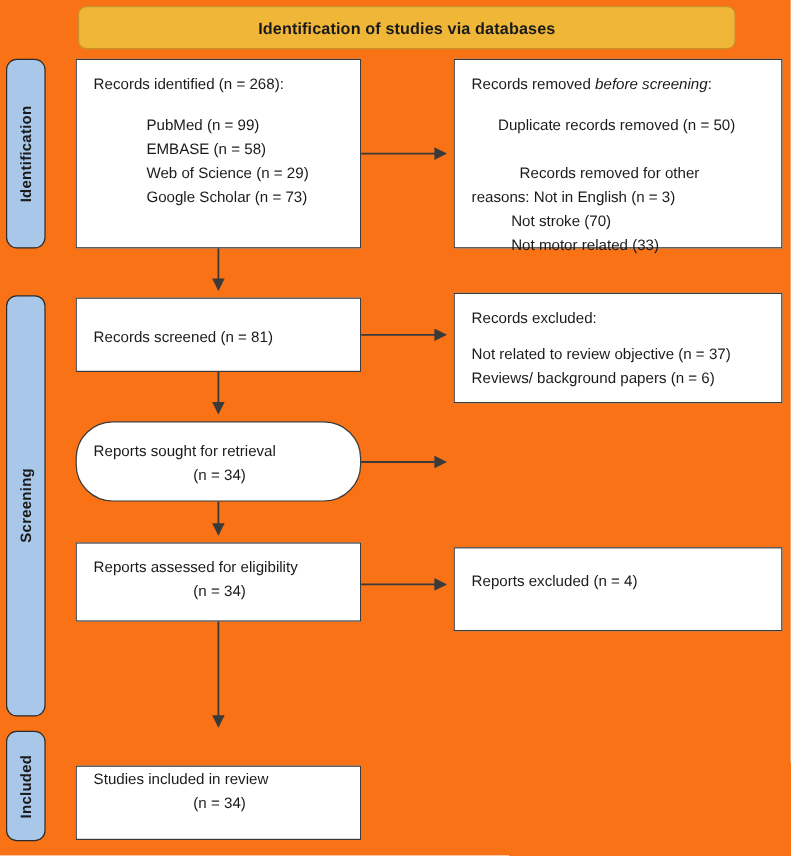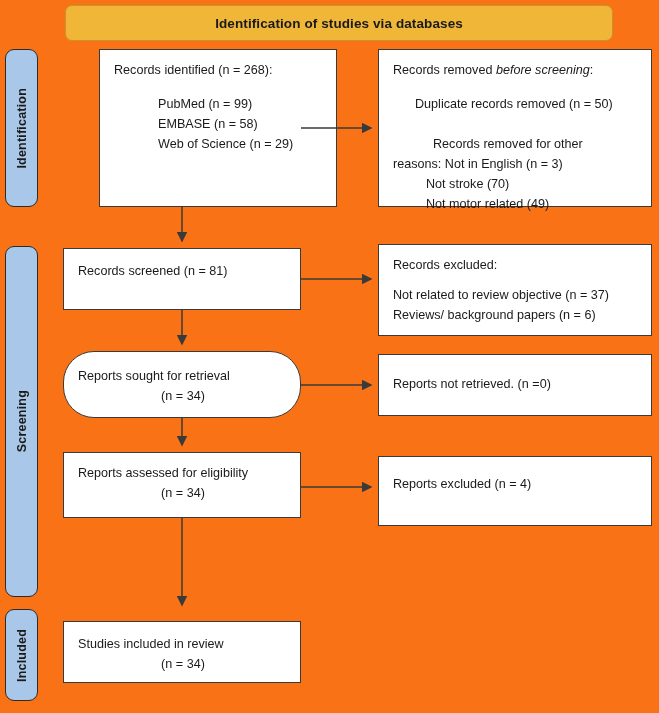--- a/index.html
+++ b/index.html
@@ -86,25 +86,25 @@
   .box .line.indentR1 { padding-left: 22px; }
   .box .line.indentR2 { padding-left: 40px; margin-top: 20px; }
   .box .line.indentR3 { padding-left: 0px; }
   .box .line.indentR4 { padding-left: 33px; }
   .box .line.center { text-align: center; padding-left: 0; }
   .box .line.spacer { height: 14px; line-height: 14px; }
   .box .line.spacer-sm { height: 10px; line-height: 10px; }
   .box .ital { font-style: italic; }
 
   
-  #box-identified      { left: 63px; top: 49px;  width: 238px; height: 158px; margin-left: 36px; }
-  #box-screened        { left: 63px; top: 248px; width: 238px; height: 62px; padding-top: 12px; }
+  #box-identified      { left: 63px; top: 49px;  width: 238px; height: 158px; }
+  #box-screened        { left: 63px; top: 248px; width: 238px; height: 62px; padding-top: 22px; }
   #box-sought          { left: 63px; top: 351px; width: 238px; height: 67px; padding-top: 14px; border-radius: 31px; }
   #box-assessed        { left: 63px; top: 452px; width: 238px; height: 66px; }
-  #box-included        { left: 63px; top: 621px; width: 238px; height: 62px; padding-top: 12px; }
+  #box-included        { left: 63px; top: 638px; width: 238px; height: 62px; padding-top: 0; }
 
   
   #box-removed         { left: 378px; top: 49px;  width: 274px; height: 158px; }
   #box-excluded-rec    { left: 378px; top: 244px; width: 274px; height: 92px; }
   #box-notretrieved    { left: 378px; top: 354px; width: 274px; height: 62px; padding-top: 19px; }
   #box-excluded-rep    { left: 378px; top: 456px; width: 274px; height: 70px; padding-top: 17px; }
 
   
   #connectors {
     position: absolute;
@@ -133,51 +133,49 @@
   <div class="stagebar" id="bar-included">
     <span class="vlabel">Included</span>
   </div>
 
   <div class="box" id="box-identified">
     <div class="line">Records identified (n = 268):</div>
     <div class="line spacer"></div>
     <div class="line indent1">PubMed (n = 99)</div>
     <div class="line indent1">EMBASE (n = 58)</div>
     <div class="line indent1">Web of Science (n = 29)</div>
+    <div class="line indent1">Google Scholar (n = 73)</div>
   </div>
 
   <div class="box" id="box-removed">
     <div class="line"><span>Records removed </span><span class="ital">before screening</span><span>:</span></div>
     <div class="line spacer"></div>
     <div class="line indentR1">Duplicate records removed (n = 50)</div>
     <div class="line indentR2">Records removed for other</div>
     <div class="line indentR3">reasons: Not in English (n = 3)</div>
     <div class="line indentR4">Not stroke (70)</div>
-    <div class="line indentR4">Not motor related (49)</div>
+    <div class="line indentR4">Not motor related (33)</div>
   </div>
 
   <div class="box" id="box-screened">
     <div class="line">Records screened (n = 81)</div>
   </div>
 
   <div class="box" id="box-excluded-rec">
     <div class="line">Records excluded:</div>
     <div class="line spacer-sm"></div>
     <div class="line">Not related to review objective (n = 37)</div>
     <div class="line">Reviews/ background papers (n = 6)</div>
   </div>
 
   <div class="box" id="box-sought">
     <div class="line">Reports sought for retrieval</div>
     <div class="line center">(n = 34)</div>
   </div>
 
-  <div class="box" id="box-notretrieved">
-    <div class="line">Reports not retrieved. (n =0)</div>
-  </div>
 
   <div class="box" id="box-assessed">
     <div class="line">Reports assessed for eligibility</div>
     <div class="line center">(n = 34)</div>
   </div>
 
   <div class="box" id="box-excluded-rep">
     <div class="line">Reports excluded (n = 4)</div>
   </div>
 

